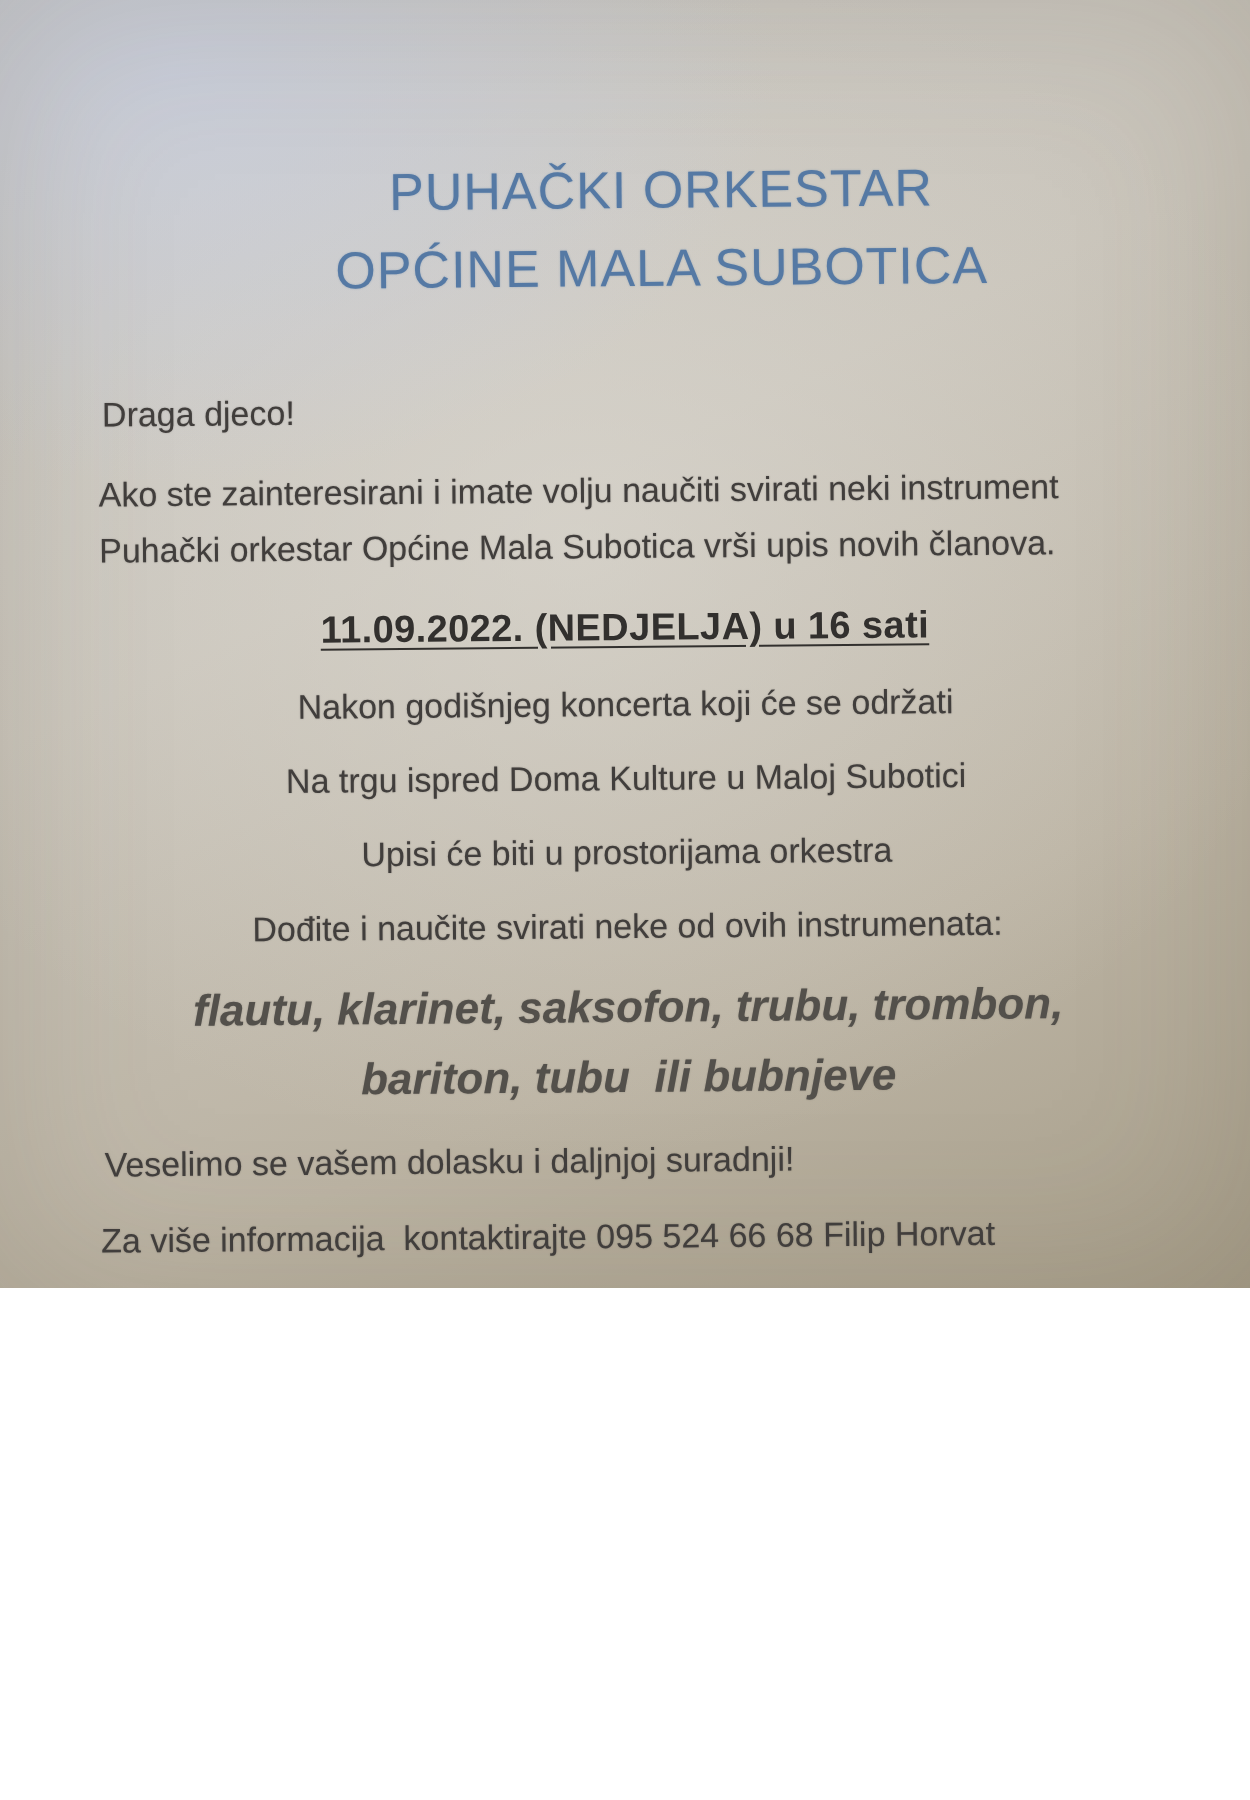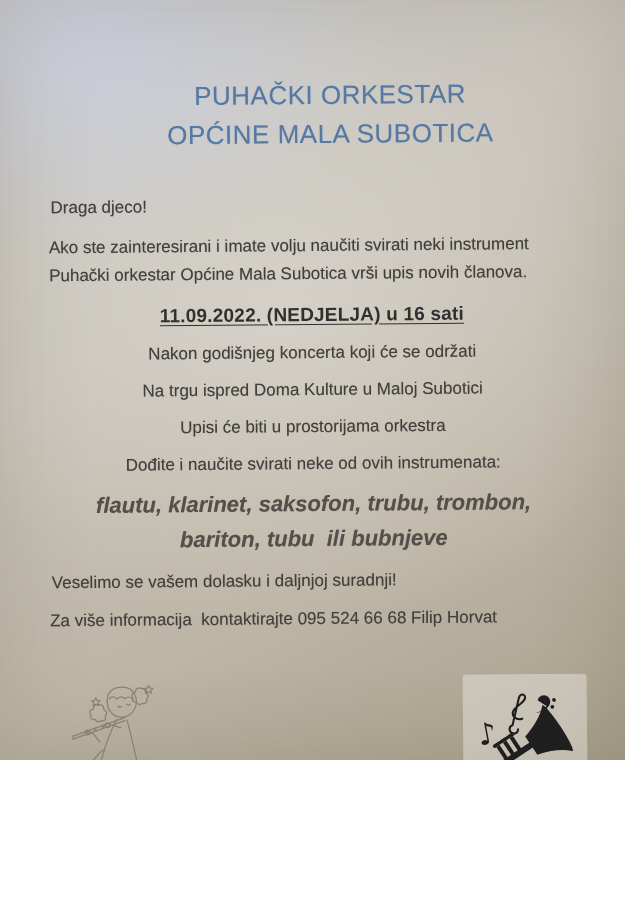--- a/index.html
+++ b/index.html
@@ -1,18 +1,18 @@
 <!DOCTYPE html>
 <html><head>
 <meta charset="utf-8">
 <style>
   html,body{margin:0;padding:0;}
   .page{
     position:relative;
-    width:625px;height:760px;
+    width:625px;height:644px;
     overflow:hidden;
     background:
       radial-gradient(ellipse 430px 300px at 14% 5%, rgba(201,206,219,.95), rgba(201,206,219,0) 70%),
       radial-gradient(ellipse 520px 430px at 46% 42%, rgba(223,220,213,.55), rgba(223,220,213,0) 72%),
       linear-gradient(155deg, #cdccca 0%, #c9c4ba 40%, #bcb4a4 72%, #a89f8b 100%);
     box-shadow: inset 0 0 90px rgba(88,78,58,.18);
     font-family:"Liberation Sans", sans-serif;
     color:#413e3c;
   }
   .sheet{position:absolute;inset:0;transform:rotate(-0.5deg);}

